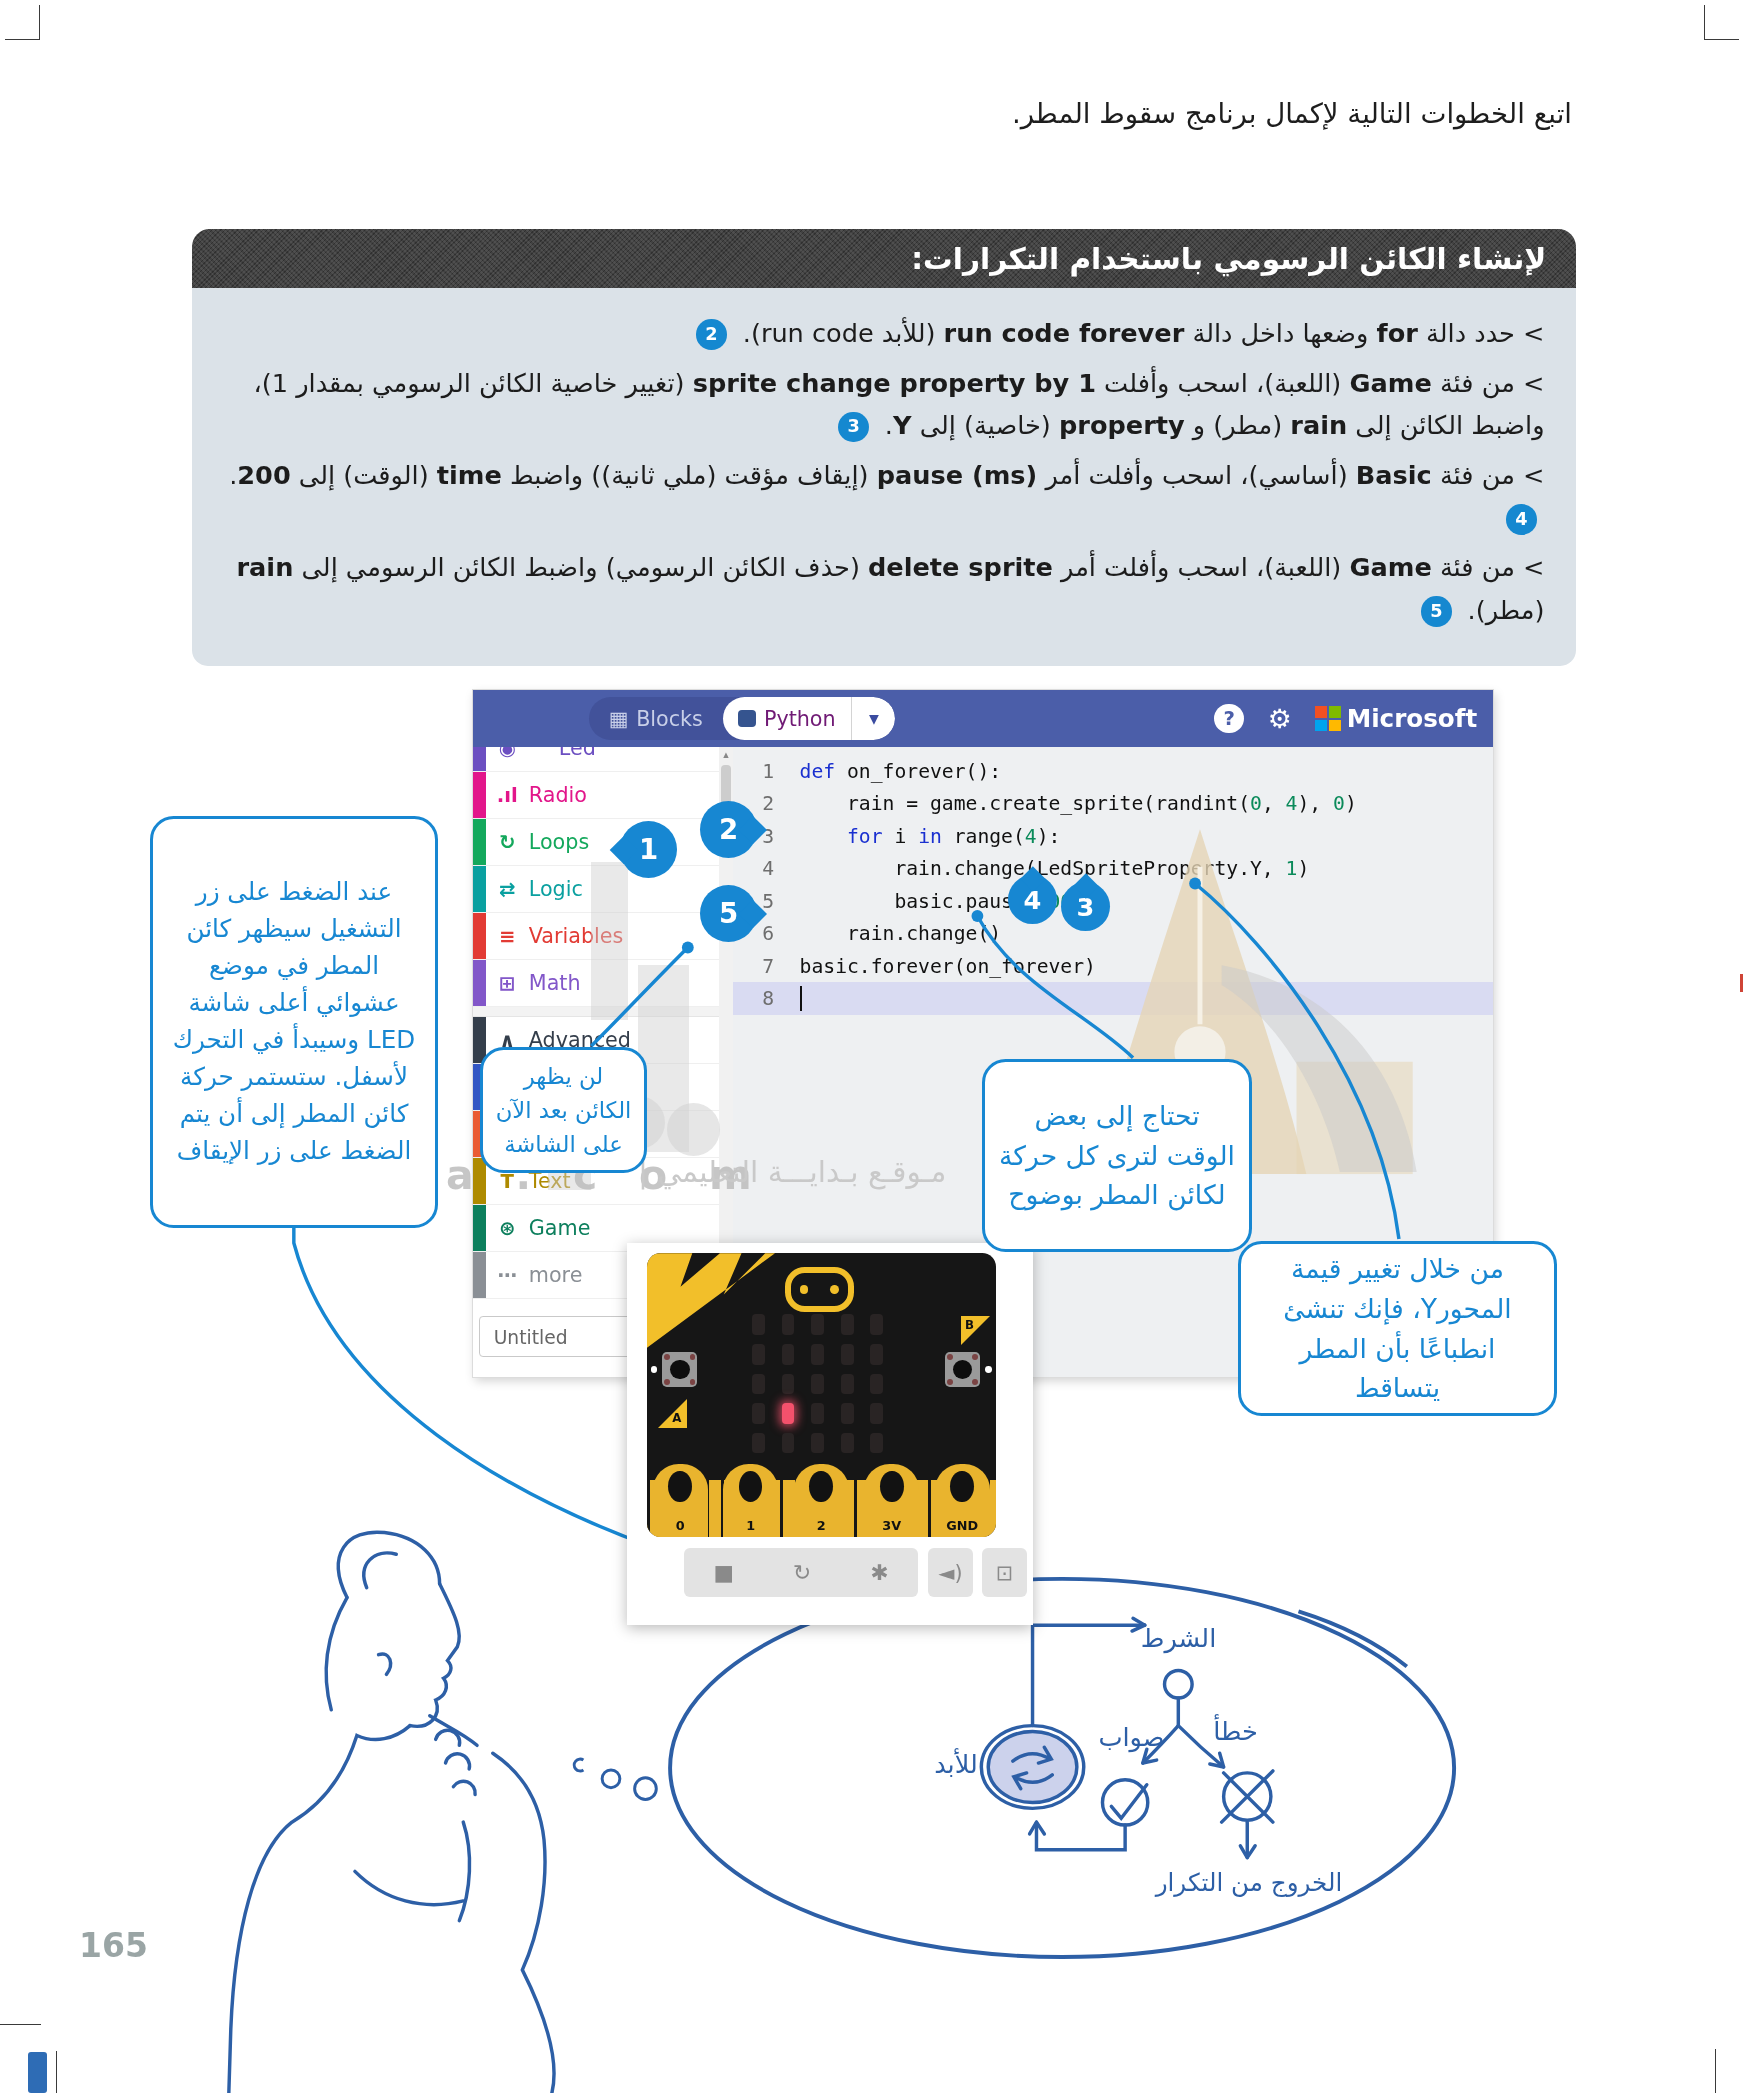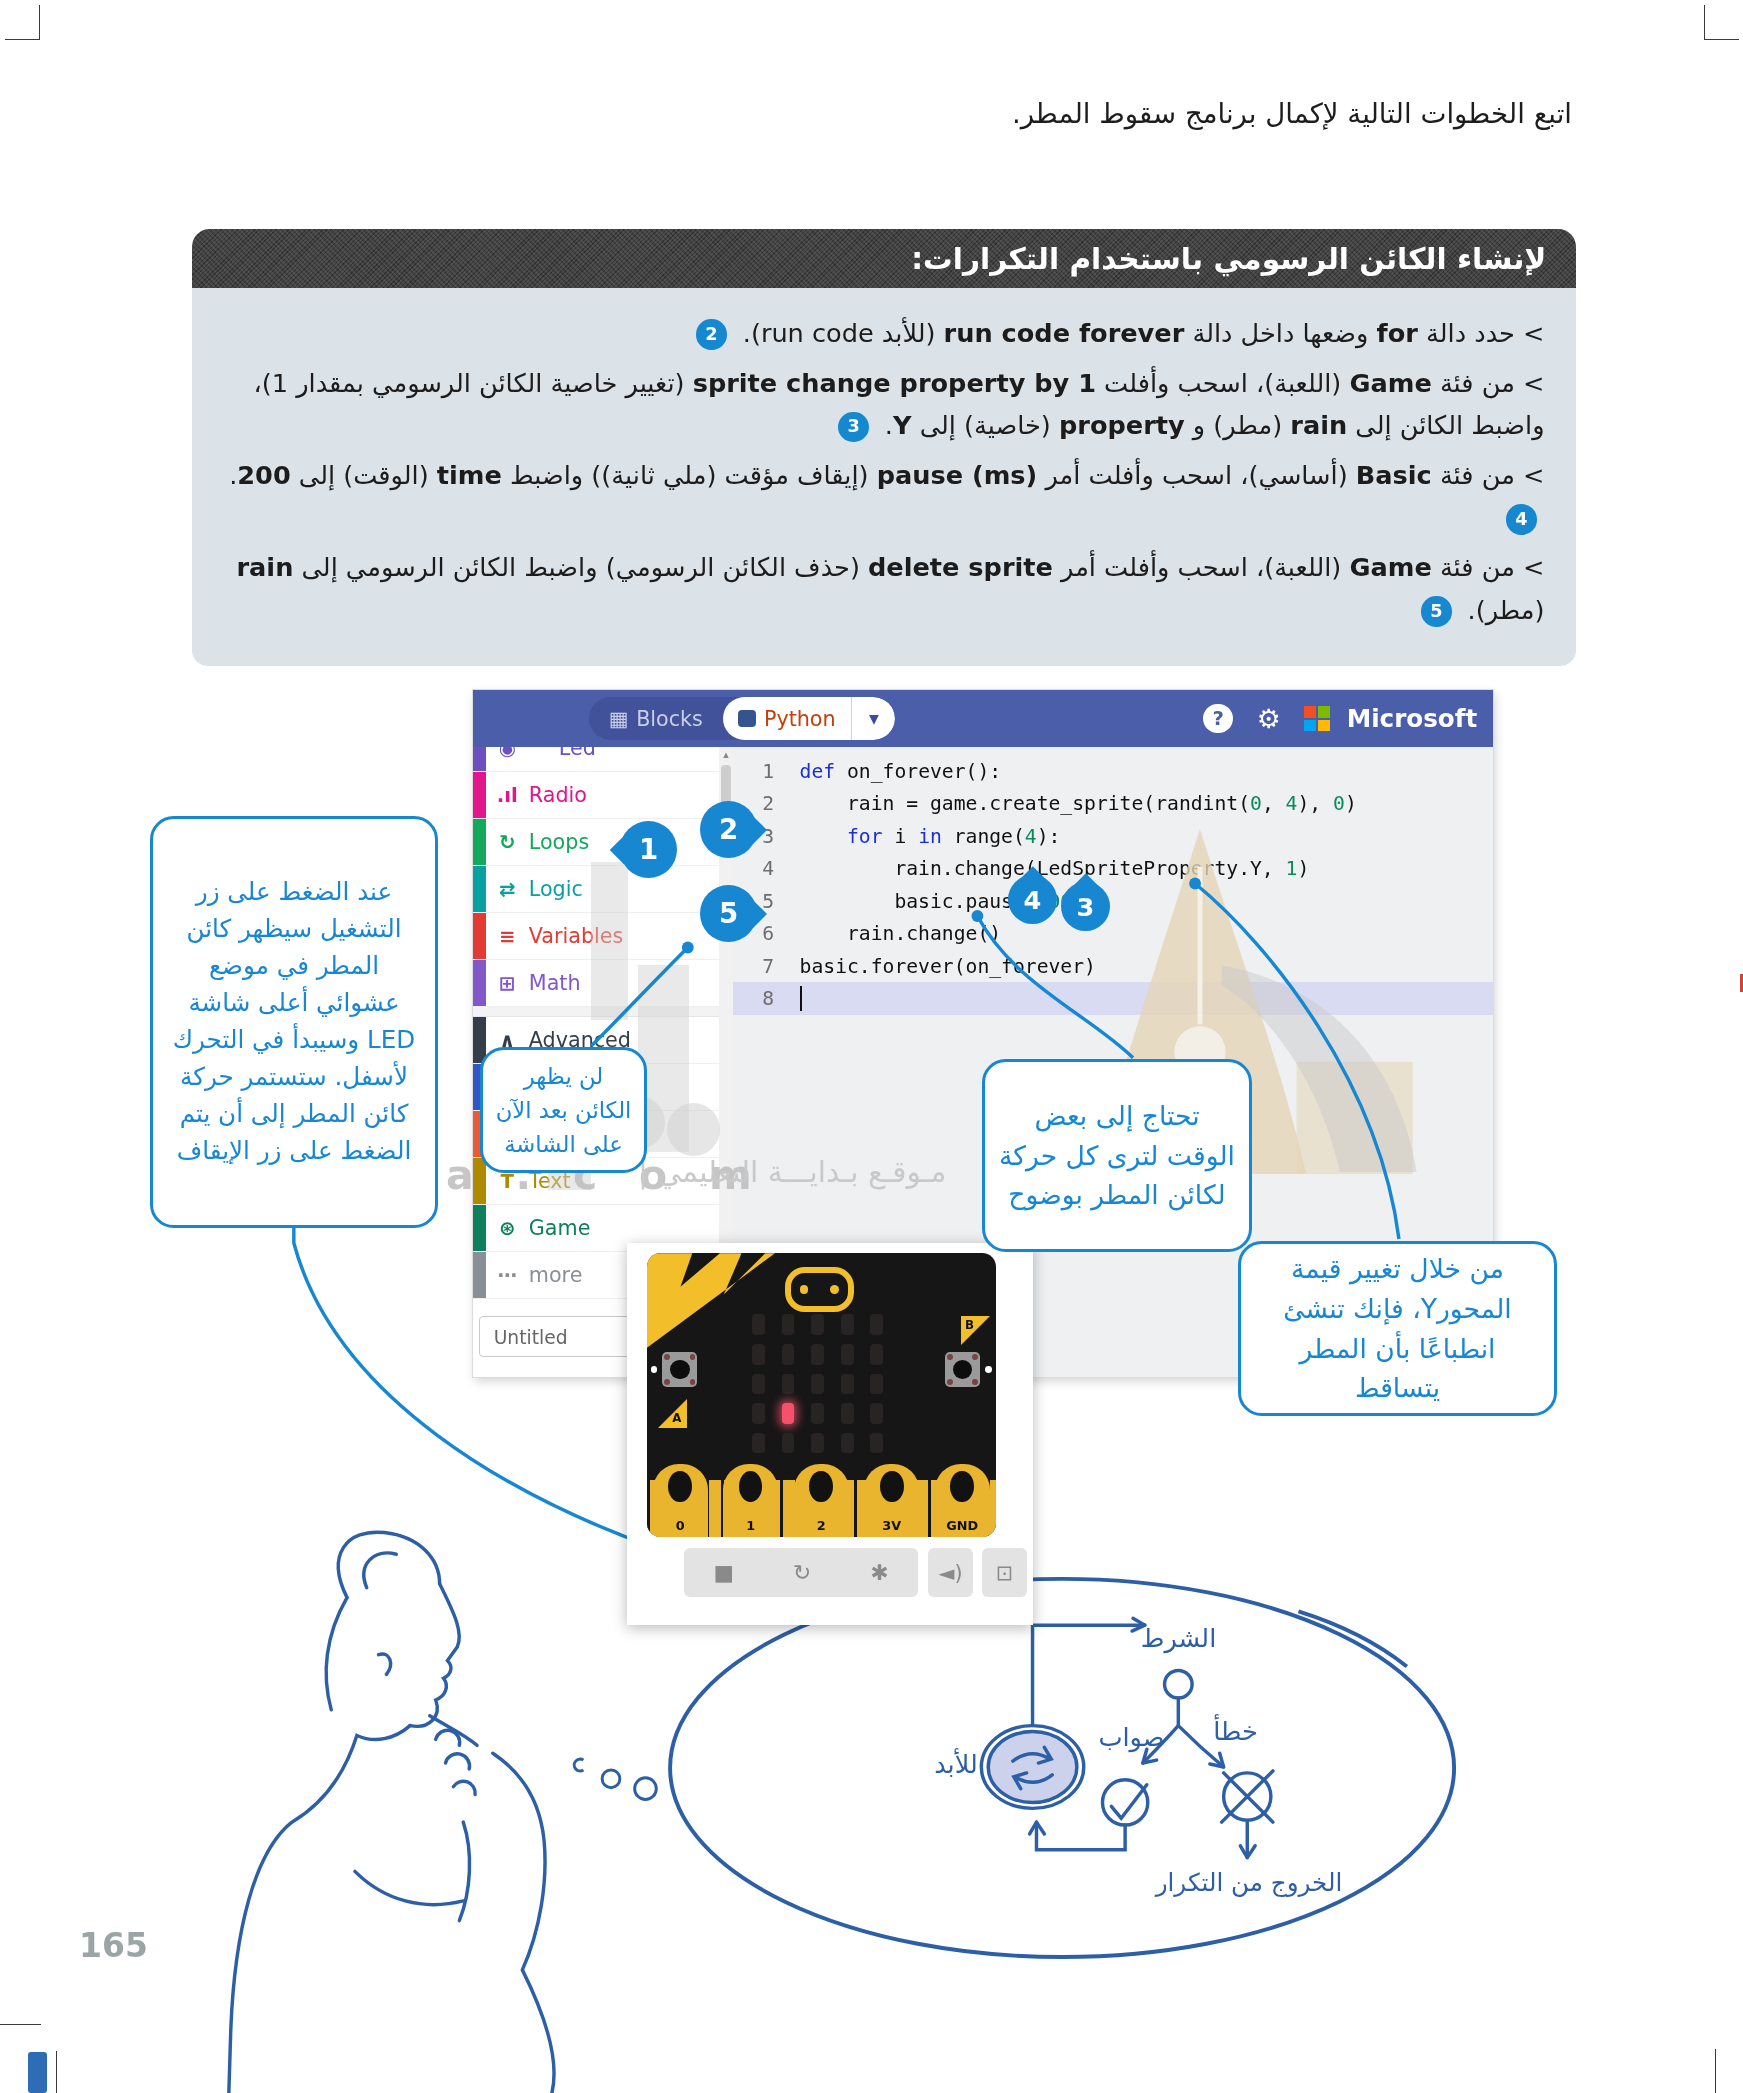--- a/index.html
+++ b/index.html
@@ -24,29 +24,29 @@
   .bullet .lat{font-weight:bold;}
   .nbadge{display:inline-flex;width:30.5px;height:30.5px;border-radius:50%;background:#1588d0;color:#fff;
     font-size:17.7px;font-weight:bold;align-items:center;justify-content:center;vertical-align:middle;margin:0 7.9px;}
 
   
   #editor{position:absolute;left:473px;top:690px;width:1020px;height:687px;background:#fff;
     box-shadow:0 0 0 1px #dcdcdc,2px 3.9px 9.9px rgba(0,0,0,.18);}
   #topbar{position:absolute;left:0;top:0;right:0;height:57px;background:#4b5ea9;display:flex;align-items:center;}
   #toggle{display:flex;height:43px;margin-left:116px;border-radius:23.6px;overflow:hidden;background:#42529a;}
   #seg-blocks{display:flex;align-items:center;gap:7.9px;padding:0 19.7px;color:#c8cfe8;font-size:20.7px;}
-  #seg-python{display:flex;align-items:center;gap:7.9px;padding:0 15.8px;background:#fff;color:#c2410c;font-size:20.7px;border-radius:23.6px 0 0 23.6px;}
+  #seg-python{display:flex;align-items:center;gap:7.9px;padding:0 15.8px;background:#fff;color:#701a75;font-size:20.7px;border-radius:23.6px 0 0 23.6px;}
   #seg-chevron{display:flex;align-items:center;justify-content:center;width:43px;background:#fff;color:#3b4ca0;
     border-left:1px solid #d4d4d4;font-size:19.7px;border-radius:0 23.6px 23.6px 0;}
   .pyicon{width:17.7px;height:17.7px;border-radius:3.9px;background:linear-gradient(135deg,#35548f 50%,#35548f 50%);}
   #topbar-right{margin-left:auto;display:flex;align-items:center;gap:23.6px;padding-right:15.8px;}
   #help{width:29.6px;height:29.6px;border-radius:50%;background:#fff;color:#4b5ea9;font-weight:bold;font-size:19.7px;
     display:flex;align-items:center;justify-content:center;}
   #gear{color:#fff;font-size:26.6px;}
-  #mslogo{display:flex;align-items:center;gap:17px;}
+  #mslogo{display:flex;align-items:center;gap:6px;}
   .msgrid{display:grid;grid-template-columns:11.8px 11.8px;grid-template-rows:11.8px 11.8px;gap:2px;}
   .msgrid i{display:block;}
   #msname{color:#fff;font-size:24.6px;font-weight:bold;}
 
   
   #sidebar{position:absolute;left:0;top:57px;width:246px;bottom:0;background:#fff;overflow:hidden;}
   .srow{height:46px;display:flex;align-items:center;border-bottom:1px solid #efefef;background:#fff;}
   .srow.cut{margin-top:-21.7px;}
   .sstrip{width:12.8px;align-self:stretch;}
   .sicon{width:43px;text-align:center;font-size:19.7px;font-weight:bold;}

